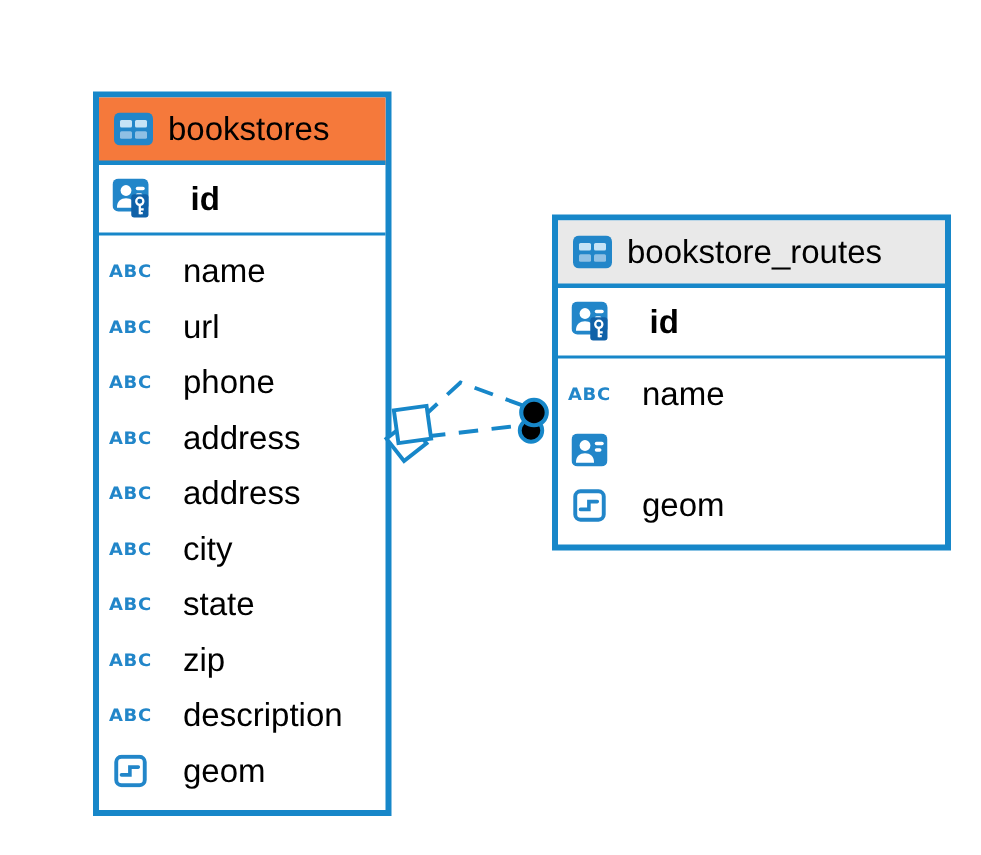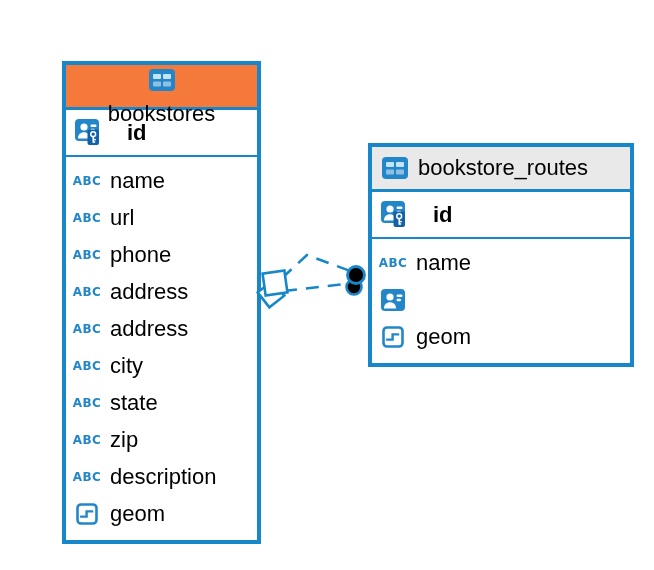--- a/index.html
+++ b/index.html
@@ -14,31 +14,31 @@
     border:4px solid #1787C9; box-sizing:border-box; z-index:2;
   }
   #entity-bookstores { left:62px; top:61px; width:199px; }
   #entity-bookstore-routes { left:368px; top:143px; width:266px; }
 
   .t-header {
     height:42px; display:flex; align-items:center; gap:8px;
     padding:0 8px; border-bottom:3px solid #1787C9;
     font-size:22px; line-height:1;
   }
-  .t-header.orange { background:#F5793B;flex-direction:column; }
+  .t-header.orange { background:#F5793B; }
   .t-header.gray   { background:#E9E9E9; }
 
   .pk-row {
     height:45px; display:flex; align-items:center; gap:25px;
     padding:0 6px; border-bottom:2px solid #1787C9;
     font-size:22px; font-weight:bold;
   }
   .rows { padding:5px 0 8px; }
   .row {
-    height:37px; display:flex; align-items:center; gap:8px;
+    height:37px; display:flex; align-items:center; gap:20px;
     padding:0 6px; font-size:22px;
   }
   .icon-box {
     width:30px; flex:0 0 30px; display:flex;
     justify-content:center; align-items:center;
   }
   .abc {
     font-family:"DejaVu Sans", sans-serif;
     font-size:12px; font-weight:900; color:#2286C9;
     letter-spacing:0.5px; transform:scaleY(0.95);

